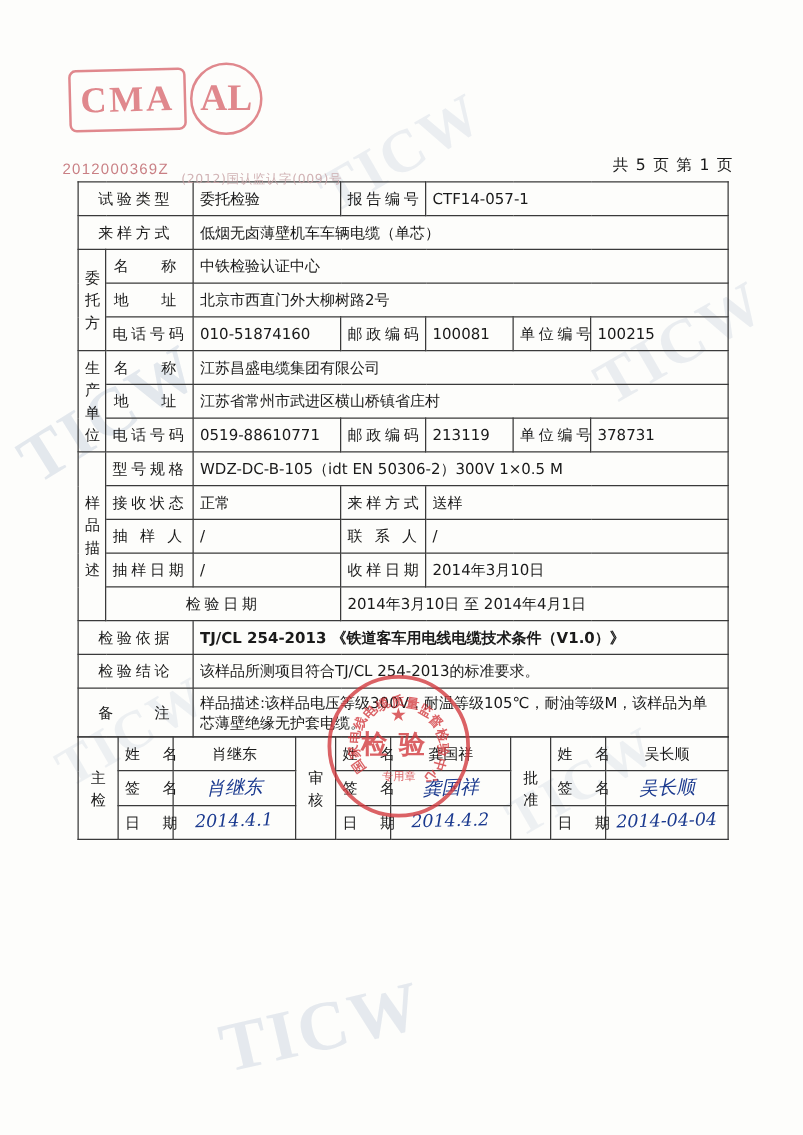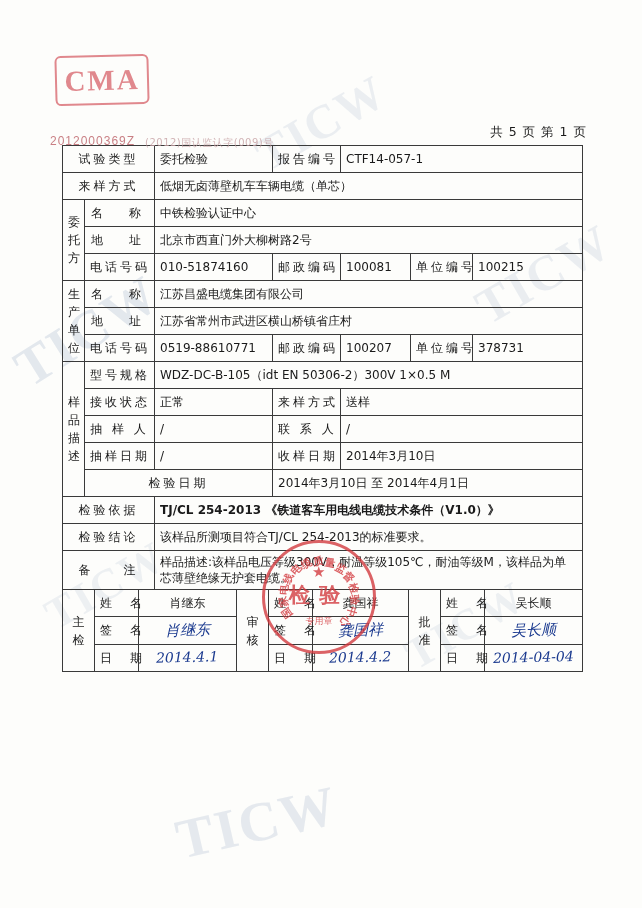--- a/index.html
+++ b/index.html
@@ -58,21 +58,20 @@
     color:#d96b72;
     font-family:"Liberation Serif",serif;
     font-weight:bold;font-size:30px;
     display:flex;align-items:center;justify-content:center;
     opacity:.8;
   }
   .logo-code{
     position:absolute;left:50px;top:128px;
     font-size:12px;color:#c06a70;letter-spacing:1px;opacity:.85;
     font-family:"Liberation Sans",sans-serif;
-    margin-top:6px;
   }
   .logo-code2{
     position:absolute;left:145px;top:136px;
     font-size:10px;color:#c6a0a3;letter-spacing:.5px;opacity:.8;
   }
   .org-title{
     position:absolute;left:215px;top:58px;
     font-size:21px;font-weight:bold;letter-spacing:1px;
     font-family:"DejaVu Sans",sans-serif;
   }
@@ -182,20 +181,21 @@
 <div class="wm wm2">TICW</div>
 <div class="wm wm3">TICW</div>
 <div class="wm wm5">TICW</div>
 <div class="wm wm6">TICW</div>
 <div class="wm wm4">TICW</div>
 
 <div class="sheet">
 
   <div class="header">
     <div class="logo-cma">CMA</div>
+    <div class="logo-cal">AL</div>
     <div class="logo-code">2012000369Z</div>
     <div class="logo-code2">(2012)国认监认字(009)号</div>
     <div class="pageinfo">共 5 页  第 1 页</div>
   </div>
 
   <table class="main">
     <colgroup>
       <col style="width:22px">
       <col style="width:70px">
       <col style="width:118px">
@@ -246,21 +246,21 @@
       <td class="val" colspan="5">江苏昌盛电缆集团有限公司</td>
     </tr>
     <tr>
       <td class="lbl lbl-sp4">地　址</td>
       <td class="val" colspan="5">江苏省常州市武进区横山桥镇省庄村</td>
     </tr>
     <tr>
       <td class="lbl">电话号码</td>
       <td class="val">0519-88610771</td>
       <td class="lbl">邮政编码</td>
-      <td class="val">100207</td>
+      <td class="val">213119</td>
       <td class="lbl">单位编号</td>
       <td class="val">378731</td>
     </tr>
 
     <tr>
       <td class="sidelbl" rowspan="5">
         <span>样品描述</span>
       </td>
       <td class="lbl">型号规格</td>
       <td class="val" colspan="5">WDZ-DC-B-105（idt EN 50306-2）300V 1×0.5 M</td>

